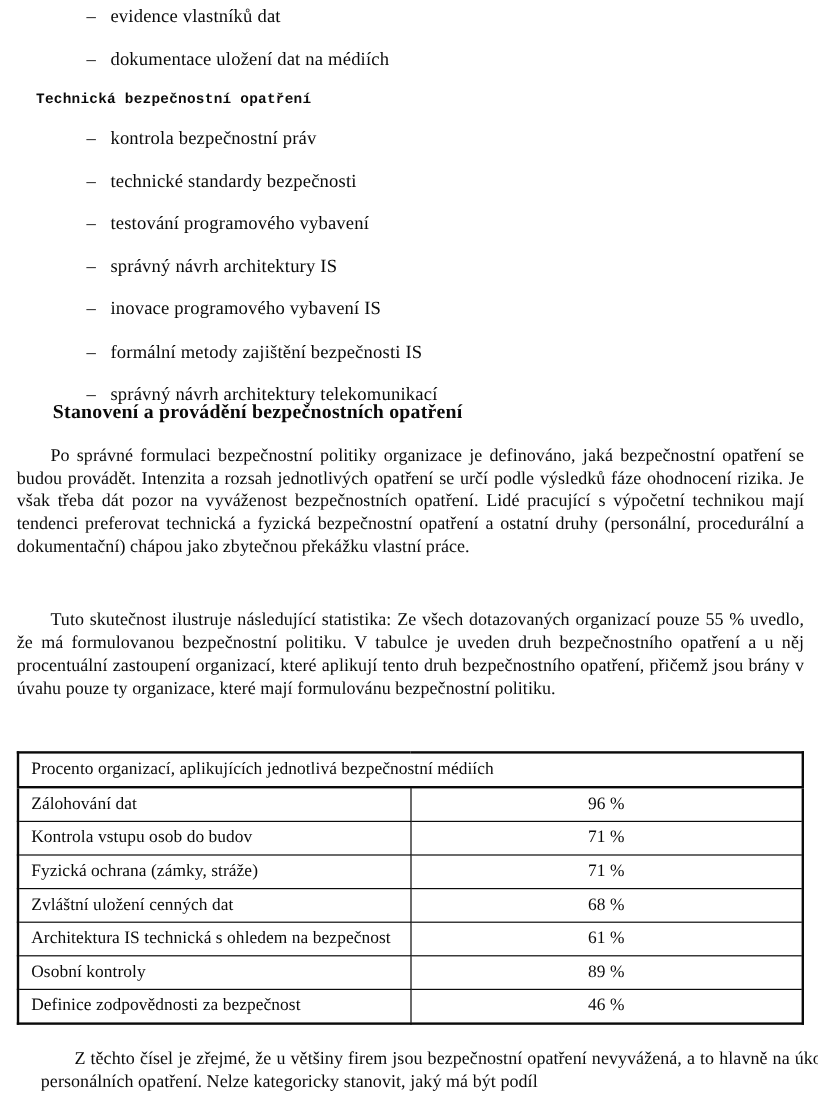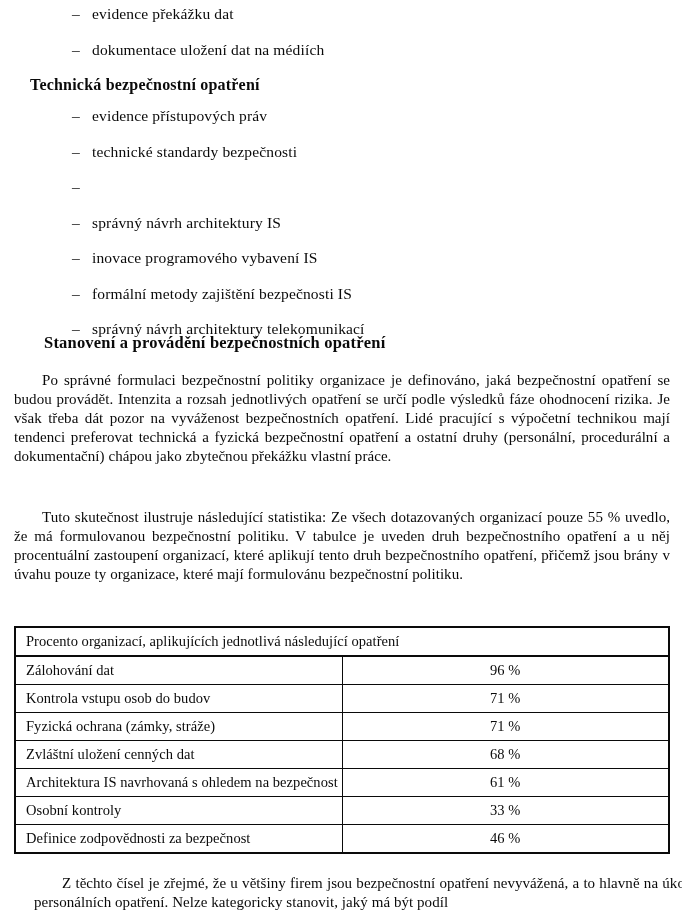--- a/index.html
+++ b/index.html
@@ -42,23 +42,24 @@
     flex: 0 0 20px;
     font-size: 15.5px;
   }
   .bullet-text {
     letter-spacing: 0.15px;
   }
 
   
   .sub-heading {
     font-weight: bold;
-    font-size: 16px;
+    font-size: 12px;
     margin: 0 0 0 30px;
     letter-spacing: 0.2px;
+    font-family: Liberation Mono, monospace;
   }
   .section-heading {
     font-weight: bold;
     font-size: 16.5px;
     margin: 0 0 0 8px;
     letter-spacing: 0.2px;
   }
 
   
   .para {
@@ -102,45 +103,46 @@
 </style>
 </head>
 <body>
 
 <div class="page">
 
   <div class="blk" style="top:6px;">
     <ul class="bullet-list">
       <li class="bullet-item">
         <span class="bullet-dash">–</span>
-        <span class="bullet-text">evidence překážku dat</span>
+        <span class="bullet-text">evidence vlastníků dat</span>
       </li>
       <li class="bullet-item">
         <span class="bullet-dash">–</span>
         <span class="bullet-text">dokumentace uložení dat na médiích</span>
       </li>
     </ul>
   </div>
 
   <div class="blk" style="top:76px;">
     <h2 class="sub-heading">Technická bezpečnostní opatření</h2>
   </div>
 
   <div class="blk" style="top:108px;">
     <ul class="bullet-list">
       <li class="bullet-item">
         <span class="bullet-dash">–</span>
-        <span class="bullet-text">evidence přístupových práv</span>
+        <span class="bullet-text">kontrola bezpečnostní práv</span>
       </li>
       <li class="bullet-item">
         <span class="bullet-dash">–</span>
         <span class="bullet-text">technické standardy bezpečnosti</span>
       </li>
       <li class="bullet-item">
         <span class="bullet-dash">–</span>
+        <span class="bullet-text">testování programového vybavení</span>
       </li>
       <li class="bullet-item">
         <span class="bullet-dash">–</span>
         <span class="bullet-text">správný návrh architektury IS</span>
       </li>
       <li class="bullet-item">
         <span class="bullet-dash">–</span>
         <span class="bullet-text">inovace programového vybavení IS</span>
       </li>
       <li class="bullet-item">
@@ -163,45 +165,45 @@
   </div>
 
   <div class="blk" style="top:508px;">
     <p class="para">Tuto skutečnost ilustruje následující statistika: Ze všech dotazovaných organizací pouze 55 % uvedlo, že má formulovanou bezpečnostní politiku. V tabulce je uveden druh bezpečnostního opatření a u něj procentuální zastoupení organizací, které aplikují tento druh bezpečnostního opatření, přičemž jsou brány v úvahu pouze ty organizace, které mají formulovánu bezpečnostní politiku.</p>
   </div>
 
   <div class="blk" style="top:626px;">
     <table class="stats-table">
       <tbody>
         <tr>
-          <td class="header-cell" colspan="2">Procento organizací, aplikujících jednotlivá následující opatření</td>
+          <td class="header-cell" colspan="2">Procento organizací, aplikujících jednotlivá bezpečnostní médiích</td>
         </tr>
         <tr>
           <td>Zálohování dat</td>
           <td class="value">96 %</td>
         </tr>
         <tr>
           <td>Kontrola vstupu osob do budov</td>
           <td class="value">71 %</td>
         </tr>
         <tr>
           <td>Fyzická ochrana (zámky, stráže)</td>
           <td class="value">71 %</td>
         </tr>
         <tr>
           <td>Zvláštní uložení cenných dat</td>
           <td class="value">68 %</td>
         </tr>
         <tr>
-          <td>Architektura IS navrhovaná s ohledem na bezpečnost</td>
+          <td>Architektura IS technická s ohledem na bezpečnost</td>
           <td class="value">61 %</td>
         </tr>
         <tr>
           <td>Osobní kontroly</td>
-          <td class="value">33 %</td>
+          <td class="value">89 %</td>
         </tr>
         <tr>
           <td>Definice zodpovědnosti za bezpečnost</td>
           <td class="value">46 %</td>
         </tr>
       </tbody>
     </table>
   </div>
 
   <div class="blk" style="top:874px;margin-left:20px;">

